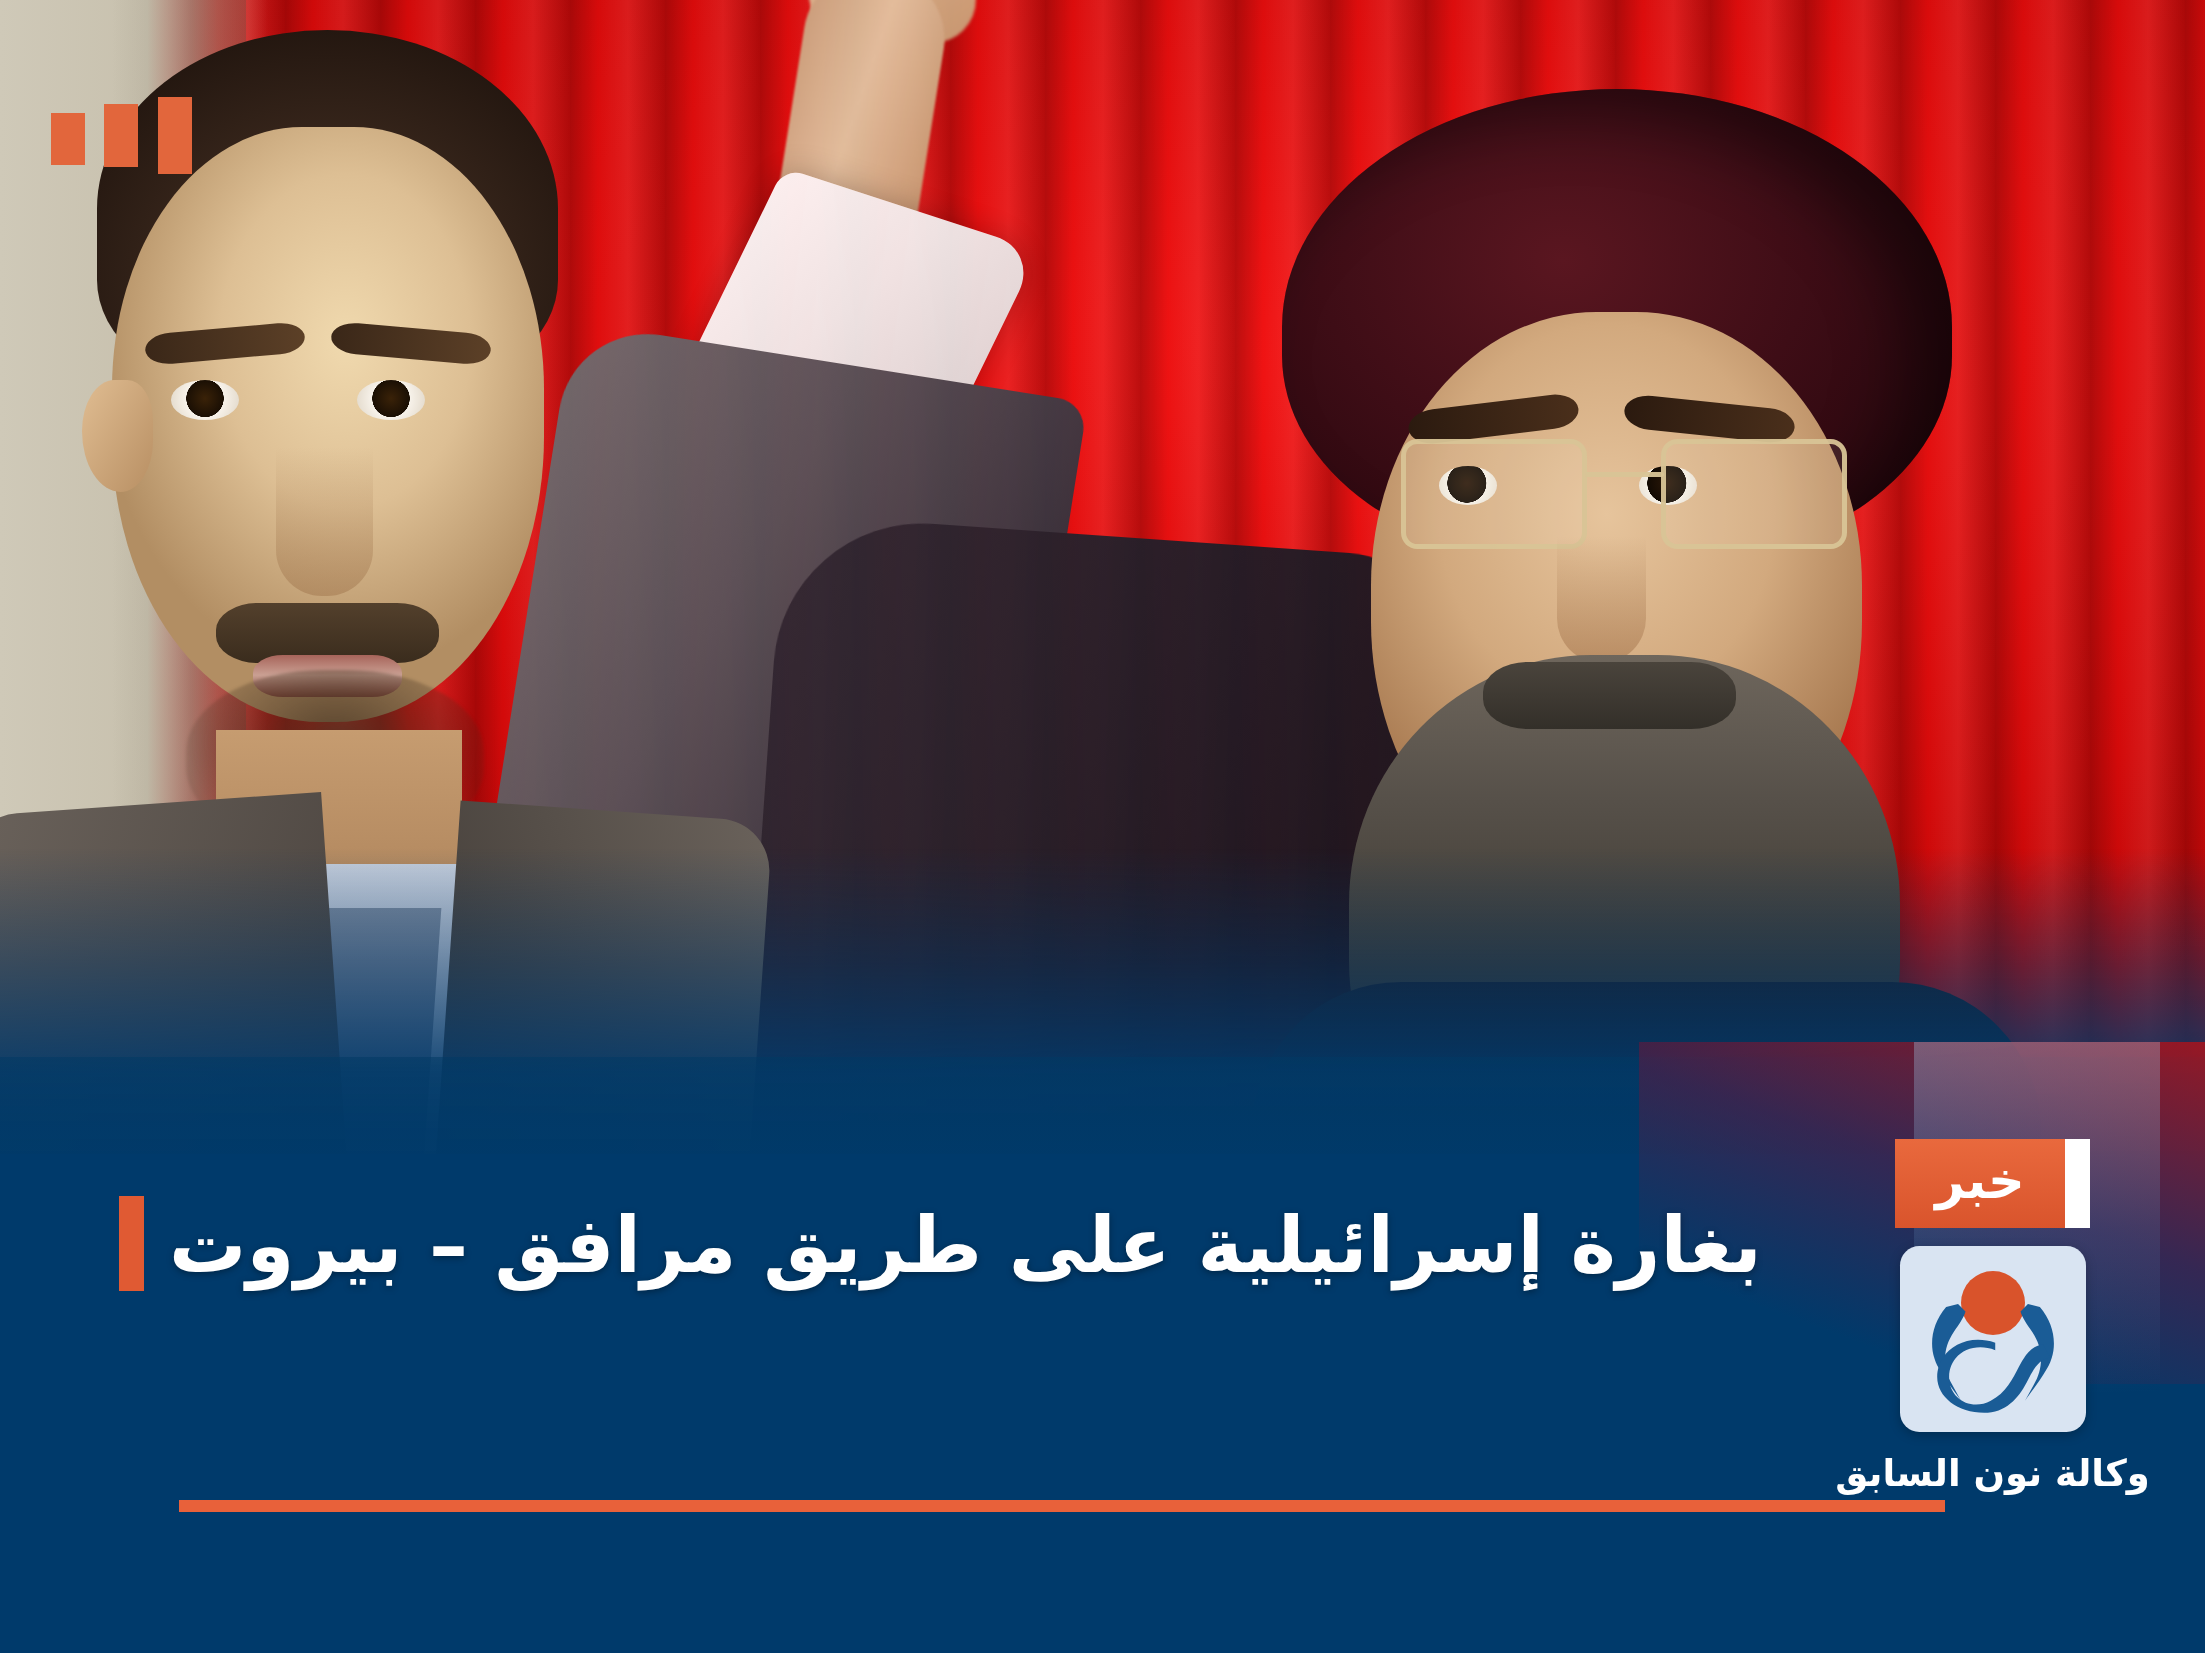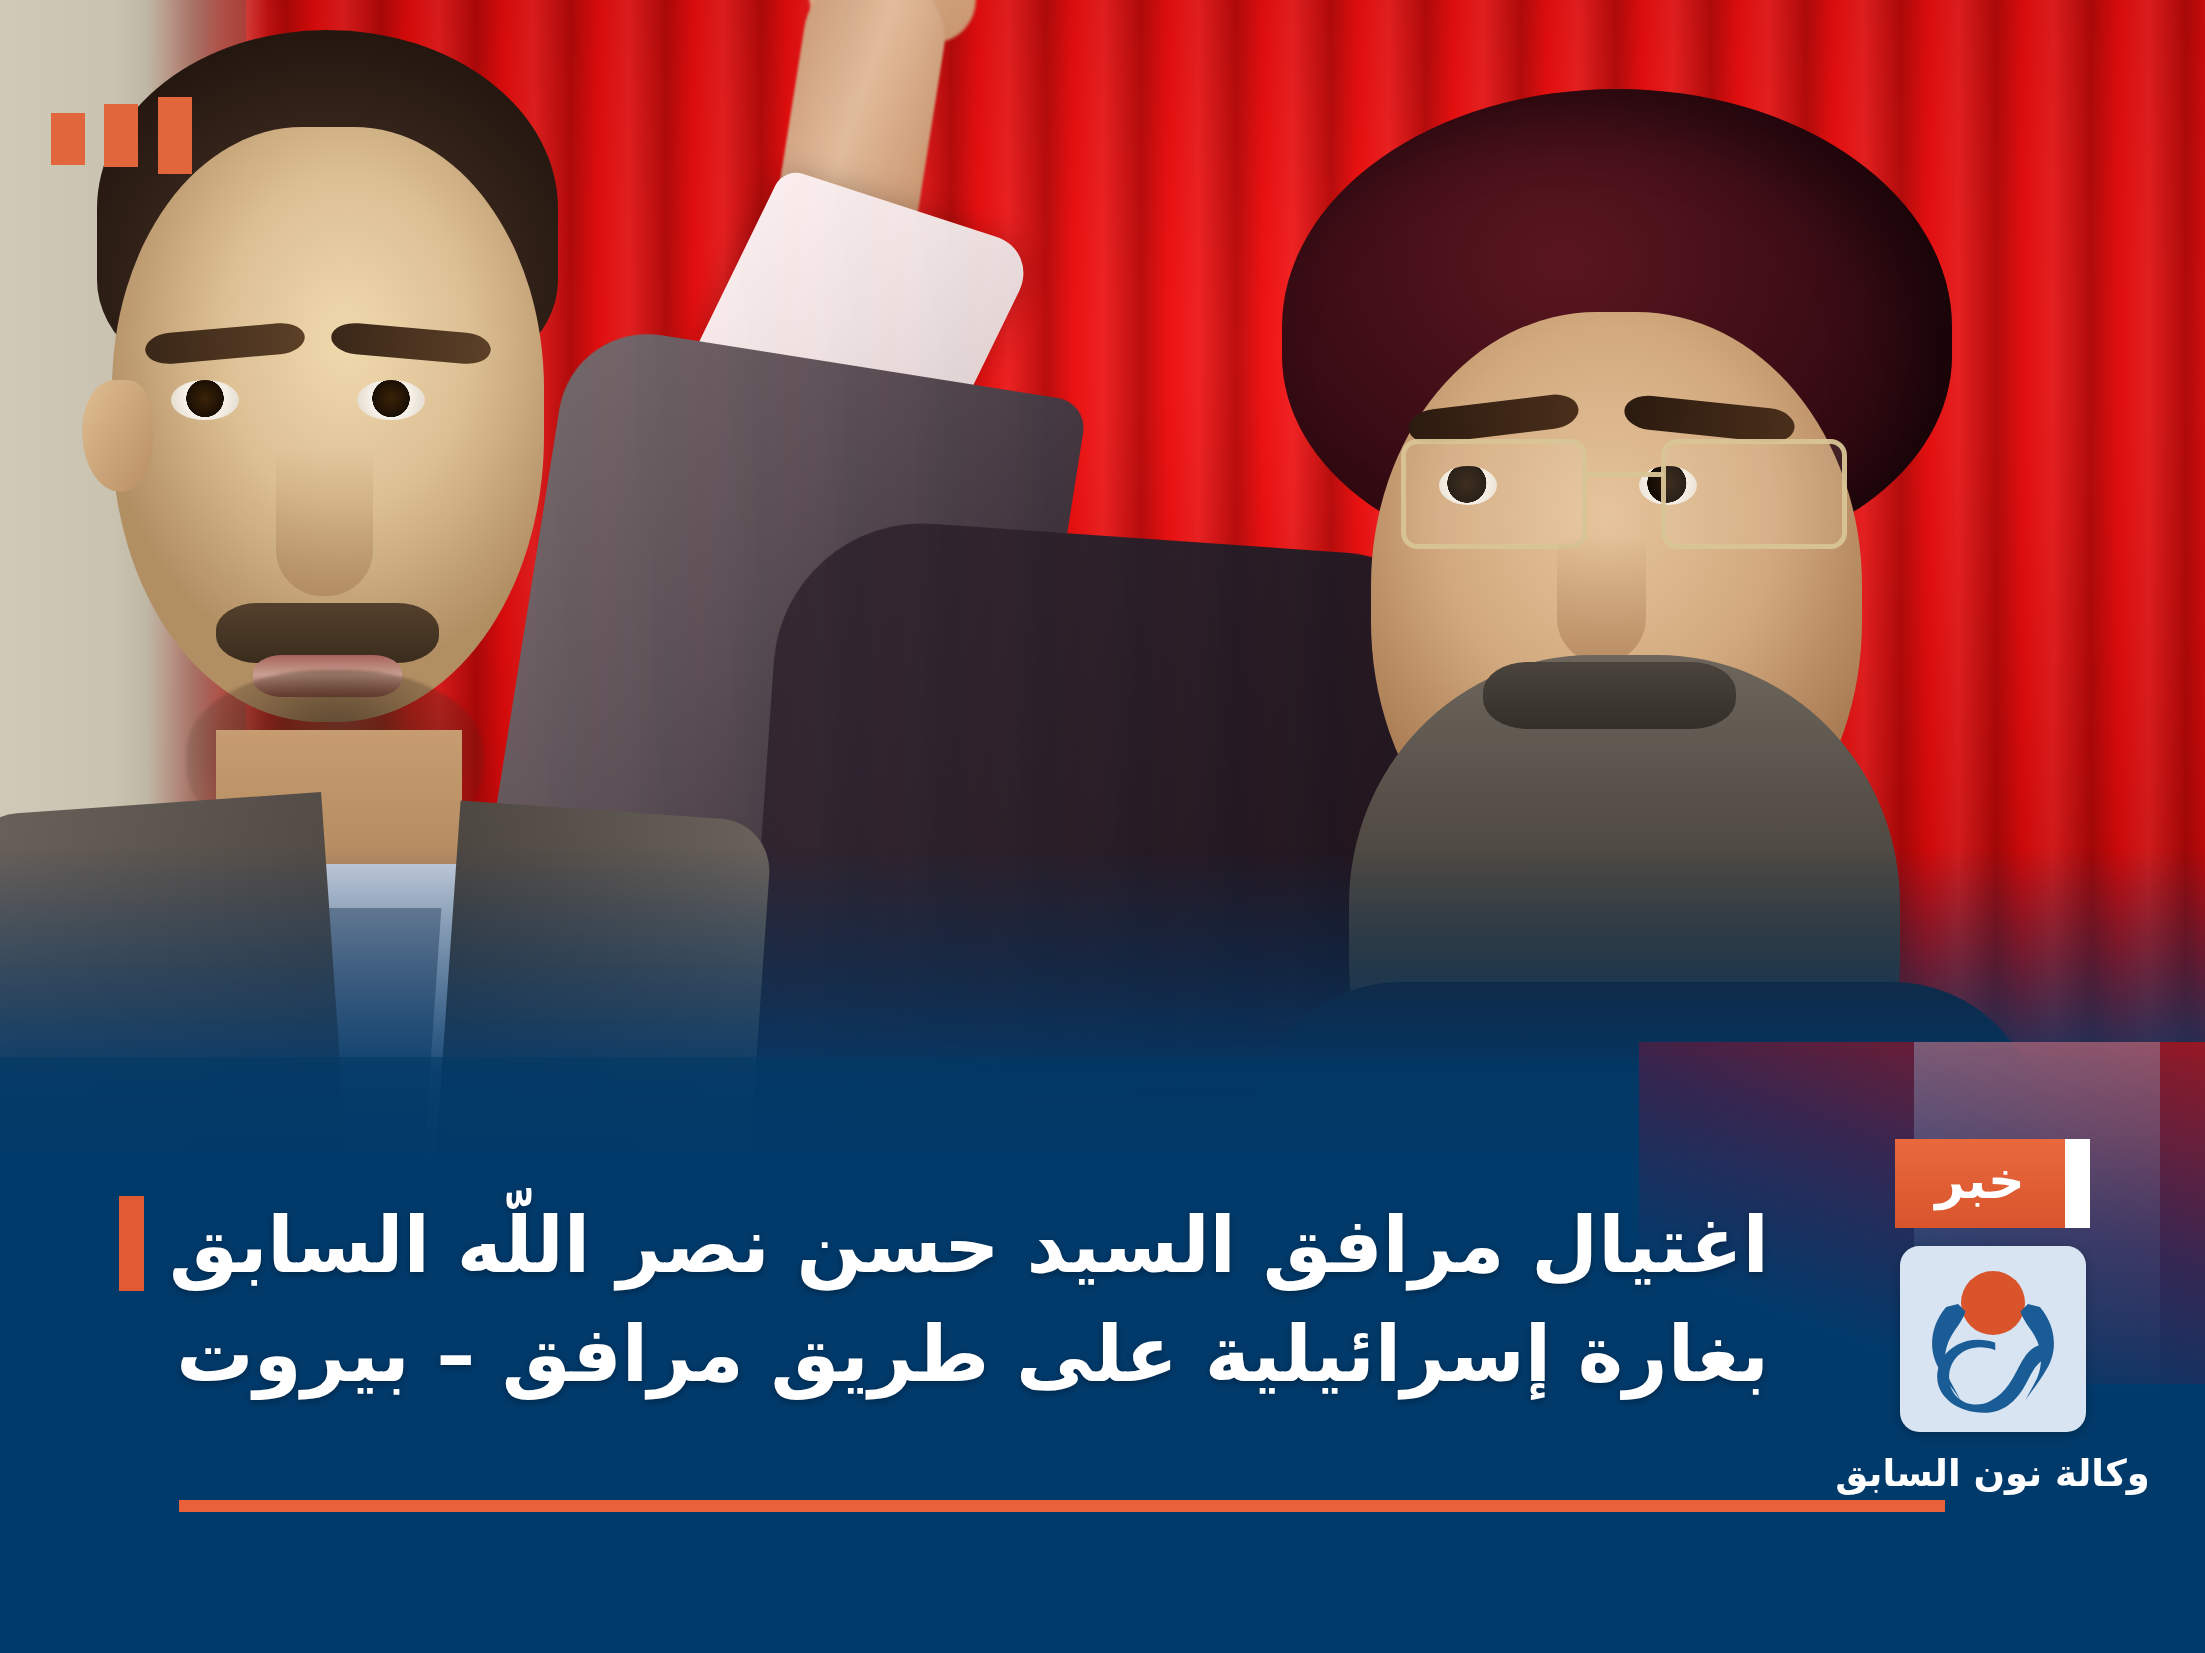--- a/index.html
+++ b/index.html
@@ -419,21 +419,20 @@
   </div>
 
   <div class="banner">
     <div class="banner-bleed"></div>
     <div class="banner-bleed2"></div>
   </div>
 
   <div class="headline-wrap">
     <div class="headline-row">
       <h1 class="headline">
-        <span>اغتيال مرافق السيد حسن نصر اللّه السابق</span>
         <span class="l2">بغارة إسرائيلية على طريق مرافق – بيروت</span>
       </h1>
       <span class="accent-bar"></span>
     </div>
   </div>
 
   <div class="divider"></div>
 
   <div class="brand">
 

